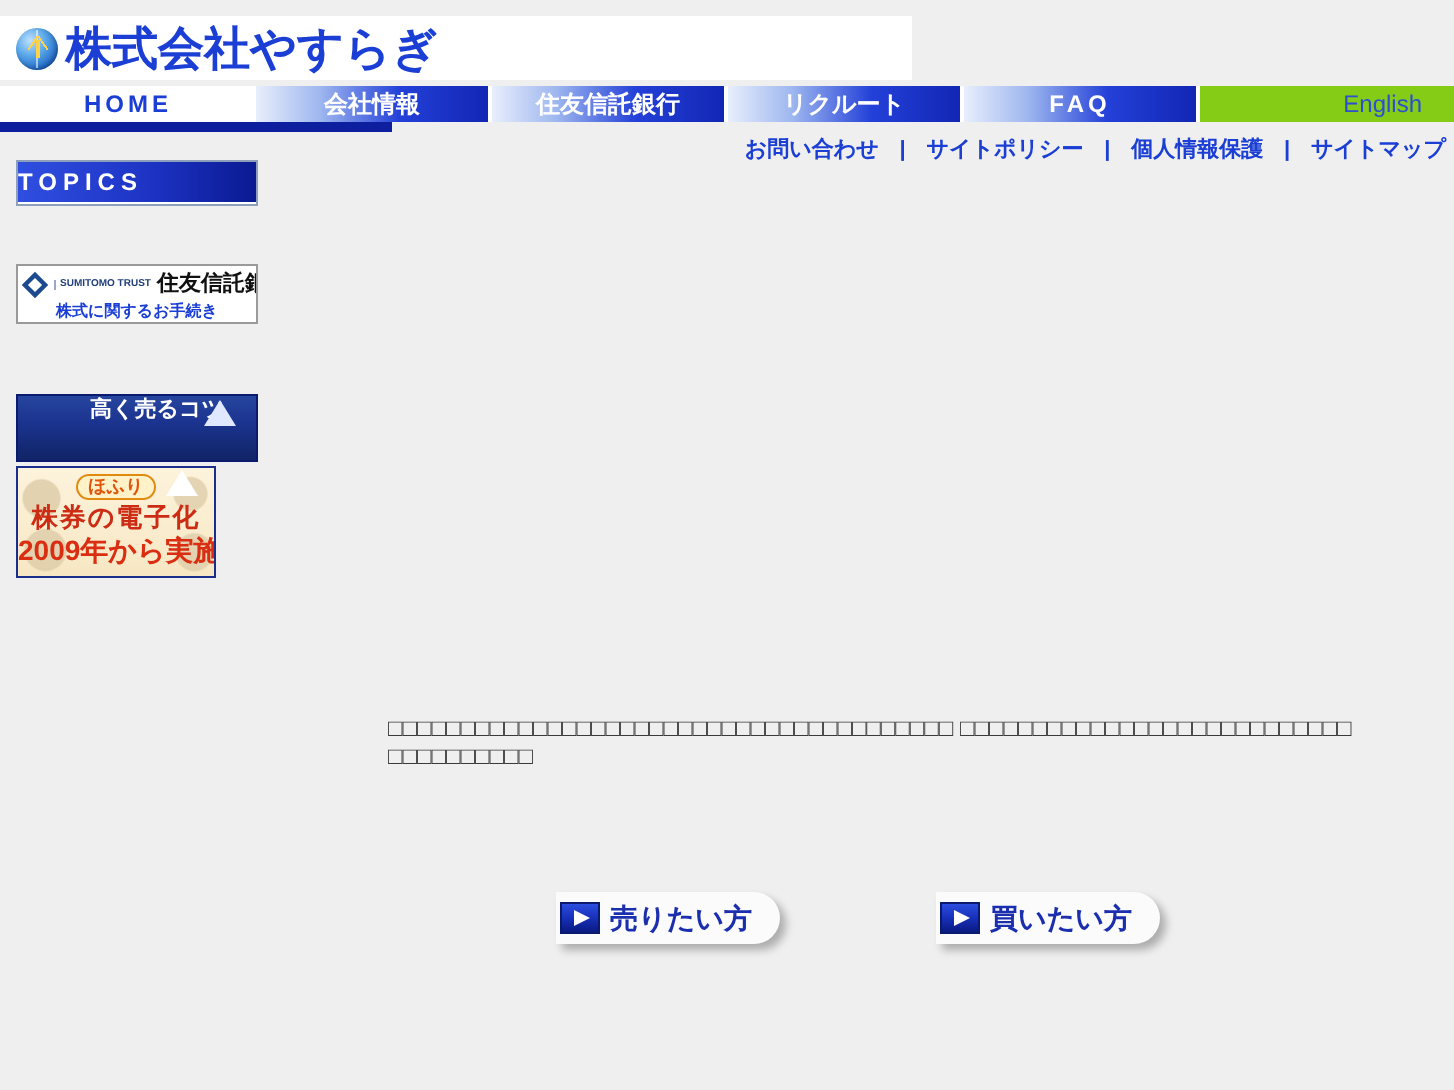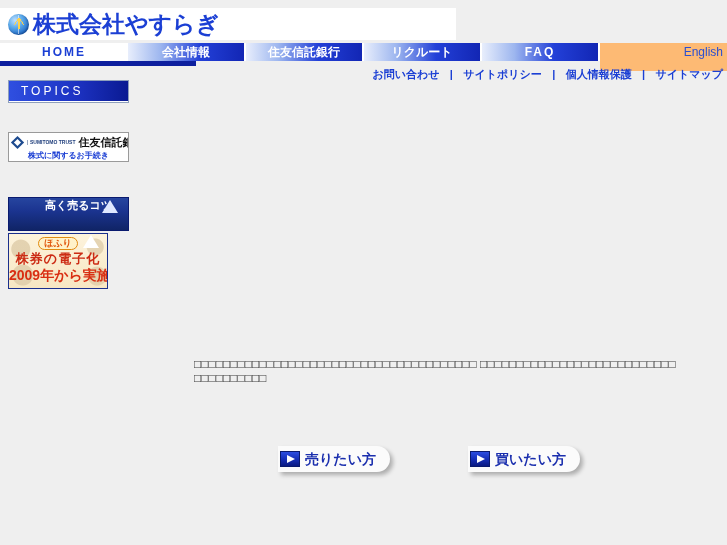--- a/index.html
+++ b/index.html
@@ -110,25 +110,25 @@
   .nav-tab.home-tab {
     width: 128px;
     border-right: 0;
   }
   .nav-tab.t2 { width: 118px; }
   .nav-tab.t3 { width: 118px; }
   .nav-tab.t4 { width: 118px; }
   .nav-tab.t5 { width: 118px; letter-spacing: 2px; }
   .nav-rest {
     flex: 1;
-    background: #fdba74;
-    height: 28px;
+    background: #84cc16;
+    height: 18px;
     line-height: 18px;
     text-align: right;
-    padding-right: 4px;
+    padding-right: 16px;
     box-sizing: border-box;
   }
   .nav-rest .english {
     font-size: 12px;
     color: #2b4fd0;
   }
   .nav-underline {
     position: absolute;
     left: 0;
     top: 61px;
@@ -160,23 +160,23 @@
     left: 8px;
     top: 80px;
     width: 121px;
     border: 1px solid #8e9fbb;
     background: #ffffff;
     box-sizing: border-box;
   }
   .side-head {
     height: 20px;
     line-height: 20px;
-    padding-left: 12px;
-    font-size: 12px;
-    font-weight: normal;
+    padding-left: 0;
+    font-size: 12px;
+    font-weight: bold;
     letter-spacing: 3px;
     color: #ffffff;
     background: linear-gradient(to right, #2f4fe0 0%, #1d33c4 55%, #0a1a92 100%);
     border-bottom: 1px solid #ffffff;
   }
   .side-item {
     height: 20px;
     line-height: 20px;
     padding-left: 8px;
     font-size: 12px;

